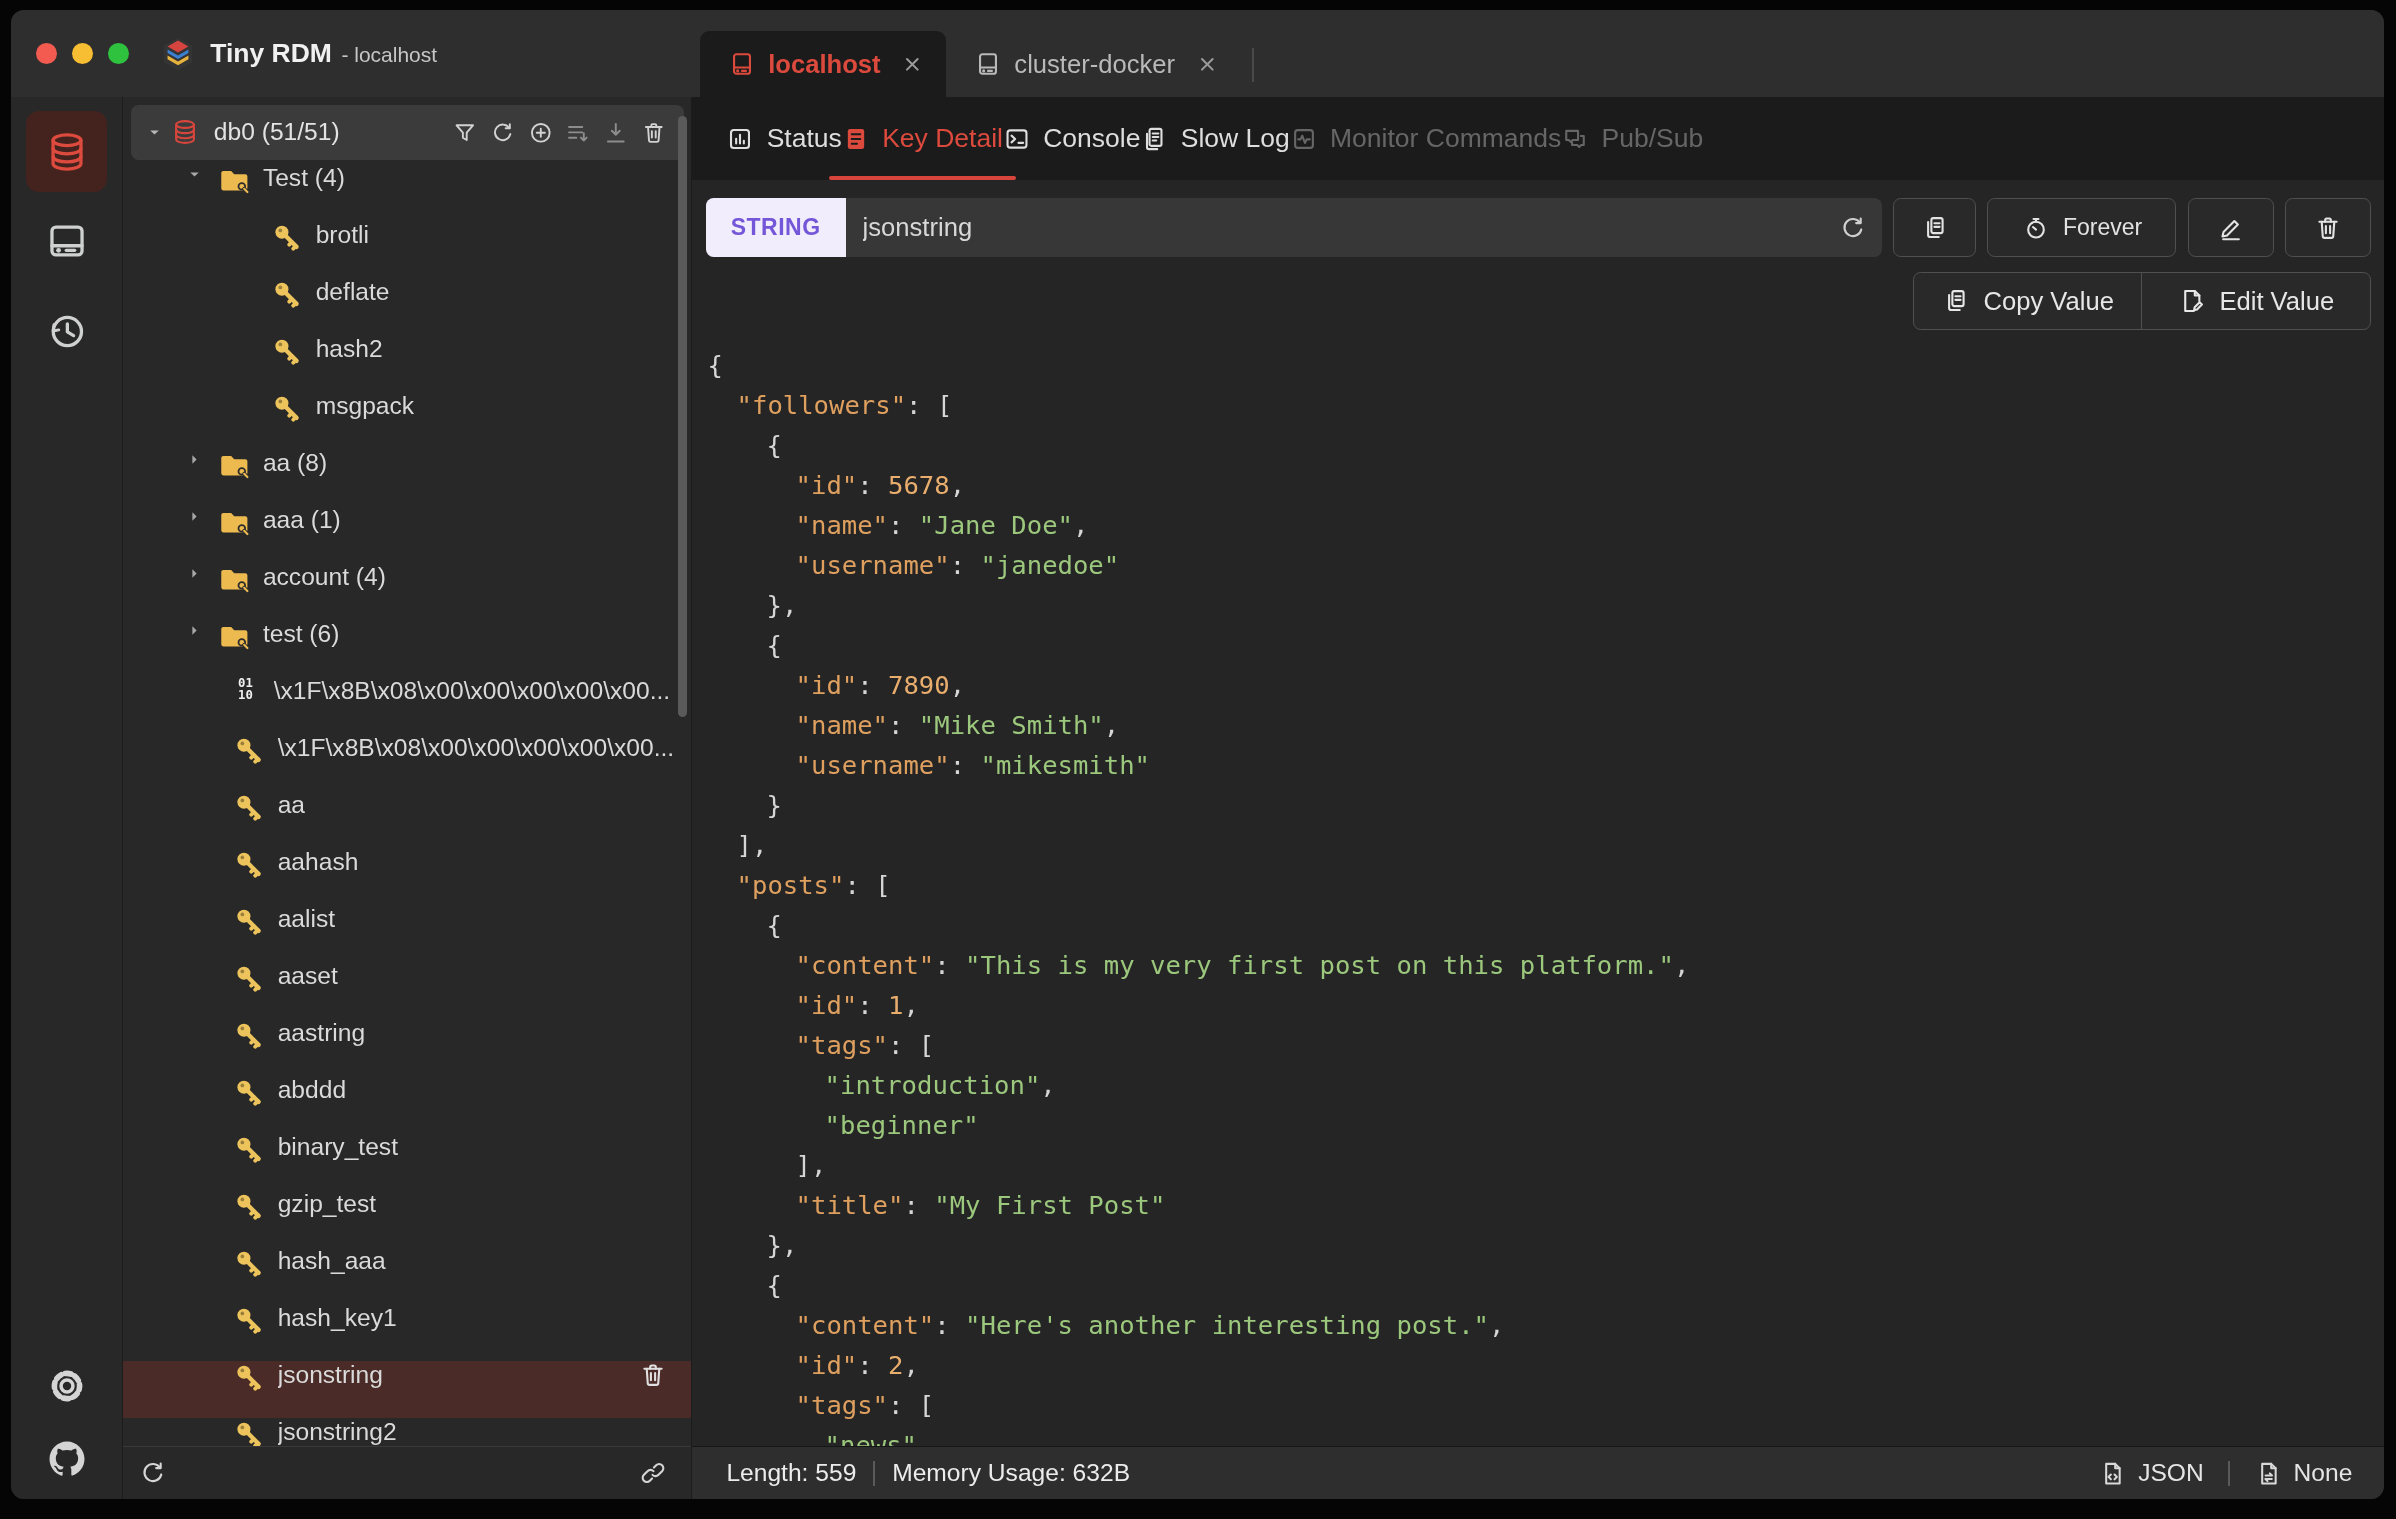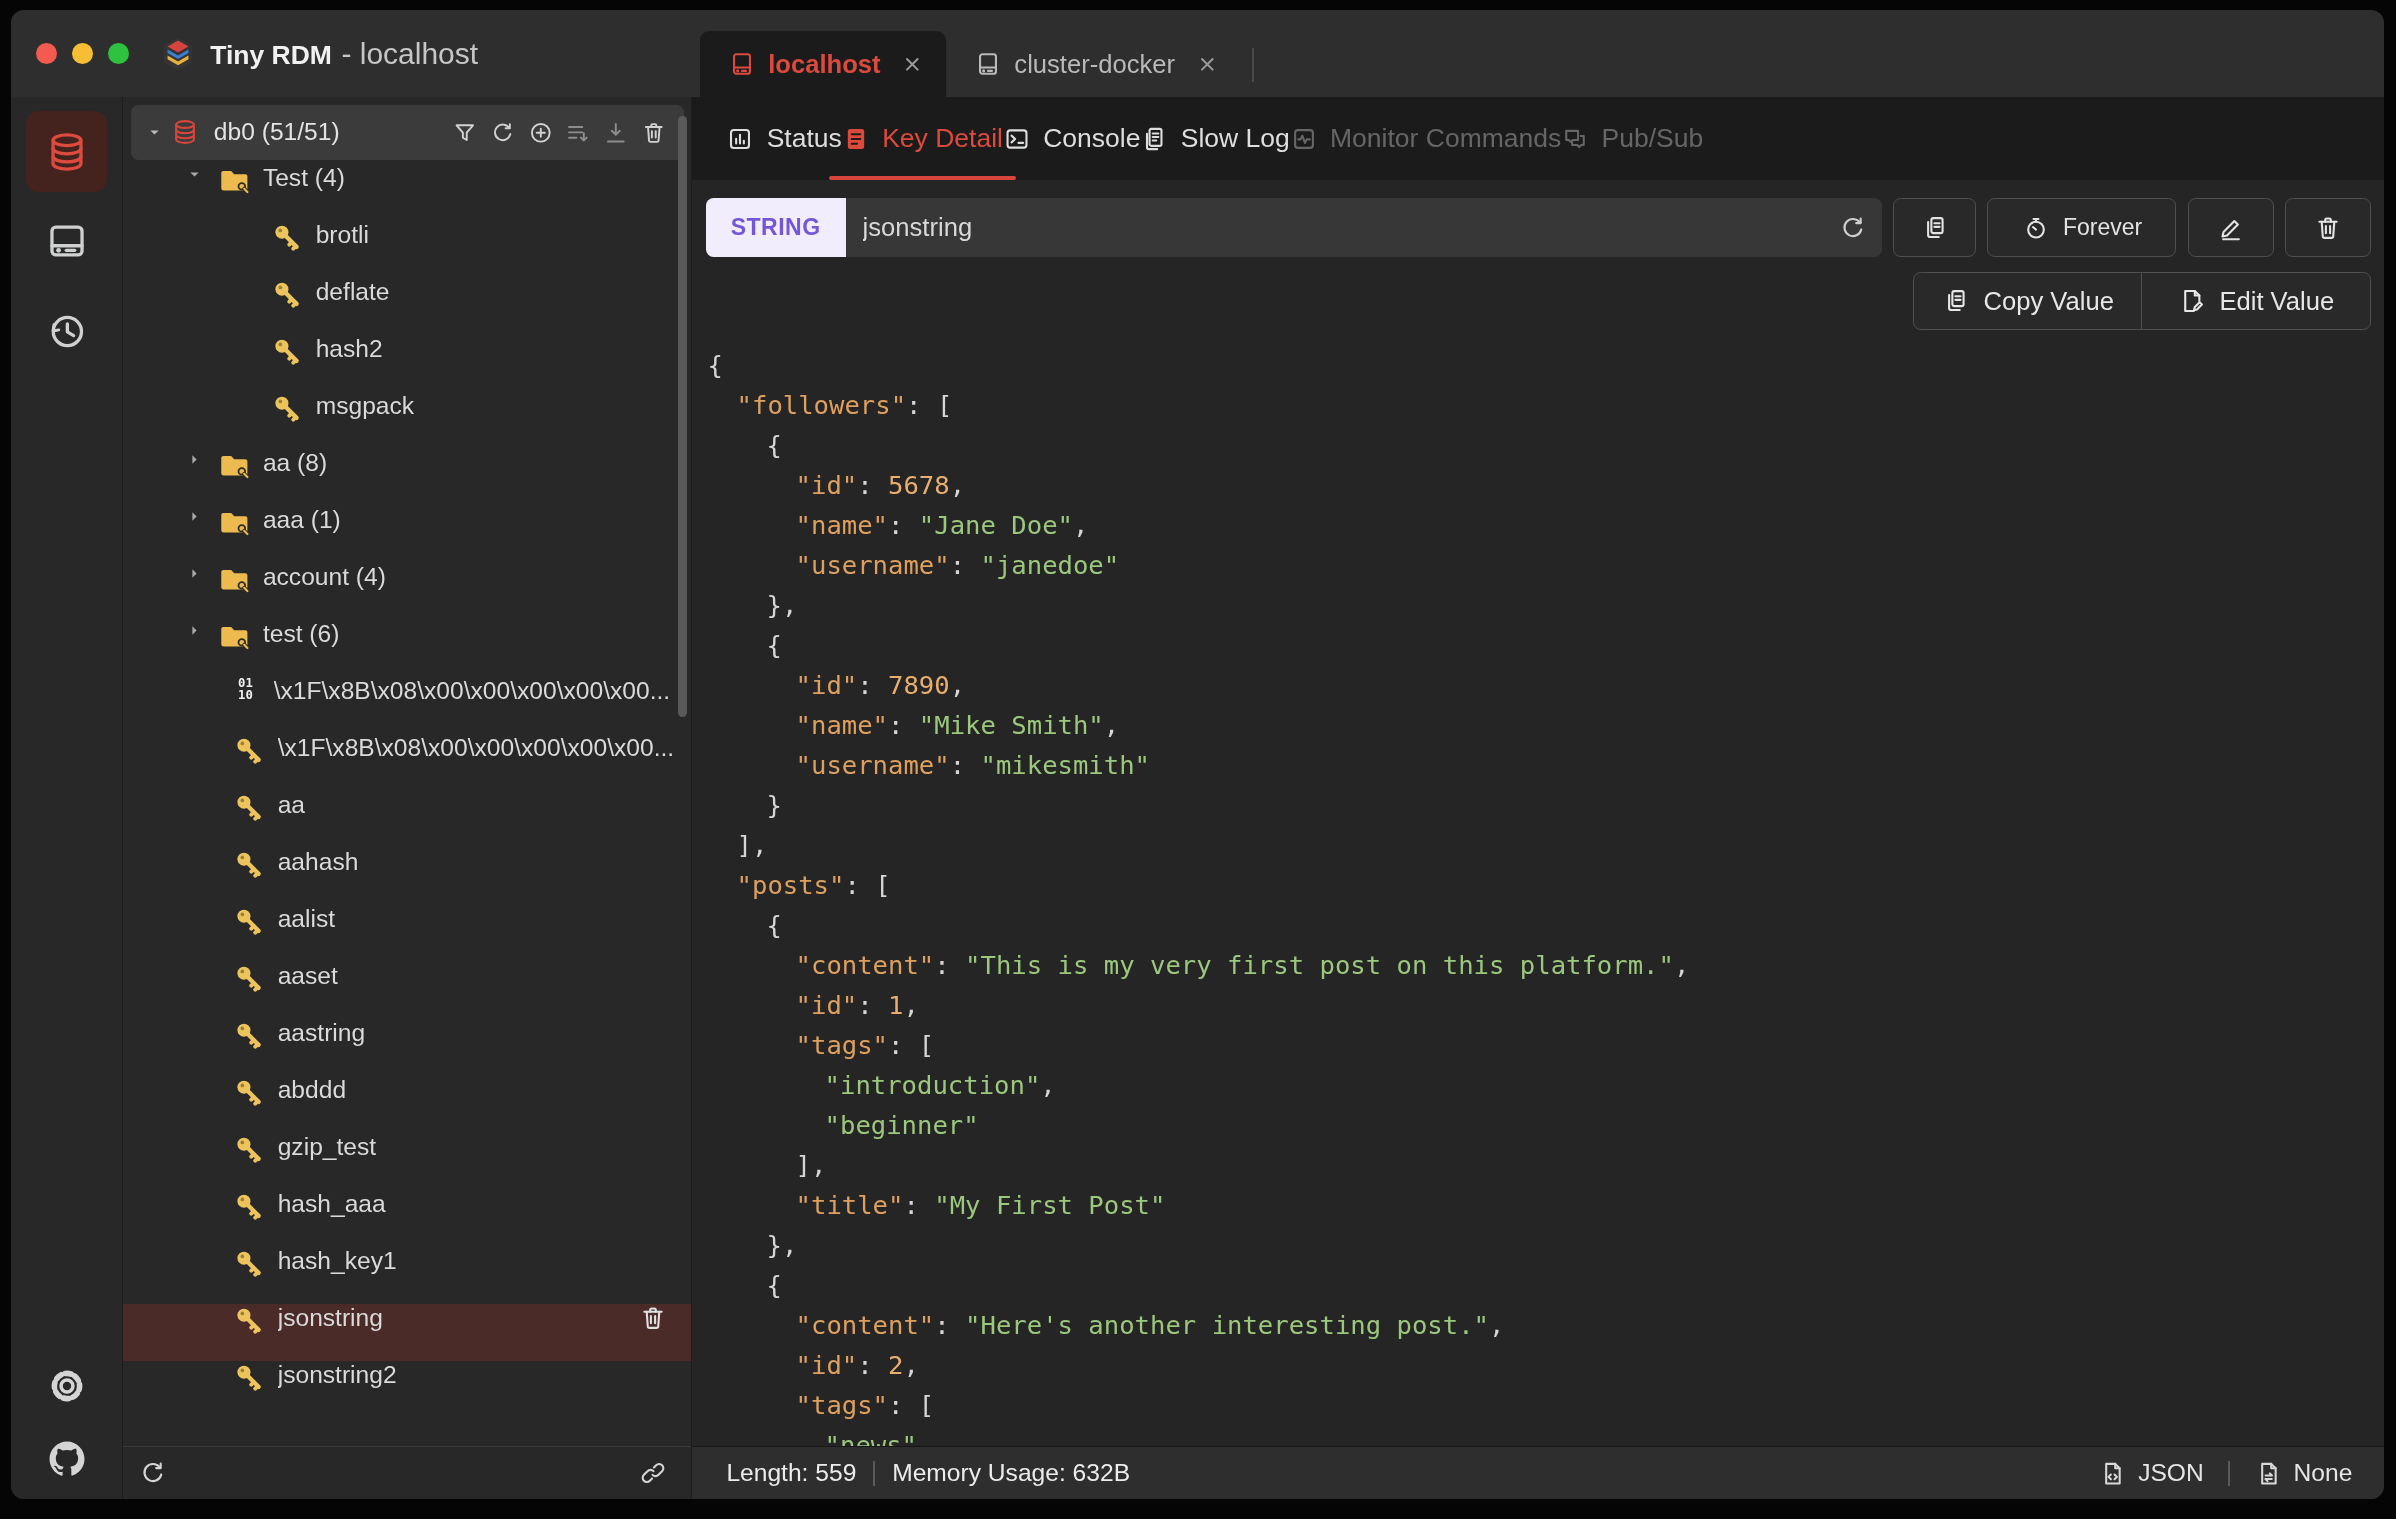--- a/index.html
+++ b/index.html
@@ -9,21 +9,21 @@
          border-radius:13.2px; overflow:hidden; display:flex; flex-direction:column; }
 
   
   .titlebar { position:relative; height:87px; background:#2e2e2e; display:flex; align-items:center; flex:none; }
   .lights { display:flex; gap:15px; padding-left:24.6px; }
   .light { width:21px; height:21px; border-radius:50%; display:inline-block; }
   .light.red{ background:#f35b51;} .light.yellow{ background:#f7bd33;} .light.green{ background:#2fc23f;}
   .logo { width:38px; height:38px; margin-left:30px; }
   .title { margin-left:13.2px; font-size:26.5px; color:#f1f1f1; white-space:nowrap; }
   .t-app { font-weight:bold; }
-  .t-suffix { font-weight:normal; color:#c6c6c6; margin-left:9.5px; font-size:30px; }
+  .t-suffix { font-weight:normal; color:#c6c6c6; margin-left:9.5px; font-size:21px; }
   .tabs-strip { position:absolute; left:680px; top:0; height:87px; display:flex; align-items:flex-end; padding-left:8.5px; }
   .conn-tab { height:66px; padding:0 21px 0 28px; display:flex; align-items:center; gap:12.3px; font-size:25.6px; color:#b9b9b9; cursor:default; }
   .conn-tab.active { background:#1b1b1b; border-radius:9.5px 9.5px 0 0; color:#dc4a3d; font-weight:bold; }
   .ic { display:inline-block; }
   .ic svg { width:100%; height:100%; display:block; }
   .ic-tab { width:28px; height:28px; }
   .tab-close { width:24.6px; height:24.6px; color:#9a9a9a; margin-left:7.6px; }
   .tab-divider { width:1.9px; height:34px; background:#4a4a4a; margin:0 0 15px 11.4px; }
 
   
@@ -527,20 +527,34 @@
                 <svg viewBox="0 0 24 24" fill="none" stroke="currentColor" stroke-width="1.8" stroke-linecap="round" stroke-linejoin="round">
                   <g stroke="none">
                     <circle cx="8.2" cy="8.4" r="4.9" fill="#edc35c"></circle>
                     <circle cx="7" cy="7.1" r="1.4" fill="rgba(0,0,0,0.35)"></circle>
                     <path d="M11.3 11.5 19.2 19.4" stroke="#edc35c" stroke-width="3.2" stroke-linecap="round"></path>
                     <path d="M15.6 15.8l-1.9 1.9" stroke="#edc35c" stroke-width="3" stroke-linecap="round"></path>
                     <path d="M18.6 18.8l-1.9 1.9" stroke="#edc35c" stroke-width="3" stroke-linecap="round"></path>
                   </g>
                 </svg>
               </span>
+              <span class="row-label">binary_test</span>
+            </div>
+            <div class="tree-row" style="padding-left:110px">
+              <span class="ic row-icon">
+                <svg viewBox="0 0 24 24" fill="none" stroke="currentColor" stroke-width="1.8" stroke-linecap="round" stroke-linejoin="round">
+                  <g stroke="none">
+                    <circle cx="8.2" cy="8.4" r="4.9" fill="#edc35c"></circle>
+                    <circle cx="7" cy="7.1" r="1.4" fill="rgba(0,0,0,0.35)"></circle>
+                    <path d="M11.3 11.5 19.2 19.4" stroke="#edc35c" stroke-width="3.2" stroke-linecap="round"></path>
+                    <path d="M15.6 15.8l-1.9 1.9" stroke="#edc35c" stroke-width="3" stroke-linecap="round"></path>
+                    <path d="M18.6 18.8l-1.9 1.9" stroke="#edc35c" stroke-width="3" stroke-linecap="round"></path>
+                  </g>
+                </svg>
+              </span>
               <span class="row-label">gzip_test</span>
             </div>
             <div class="tree-row" style="padding-left:110px">
               <span class="ic row-icon">
                 <svg viewBox="0 0 24 24" fill="none" stroke="currentColor" stroke-width="1.8" stroke-linecap="round" stroke-linejoin="round">
                   <g stroke="none">
                     <circle cx="8.2" cy="8.4" r="4.9" fill="#edc35c"></circle>
                     <circle cx="7" cy="7.1" r="1.4" fill="rgba(0,0,0,0.35)"></circle>
                     <path d="M11.3 11.5 19.2 19.4" stroke="#edc35c" stroke-width="3.2" stroke-linecap="round"></path>
                     <path d="M15.6 15.8l-1.9 1.9" stroke="#edc35c" stroke-width="3" stroke-linecap="round"></path>

